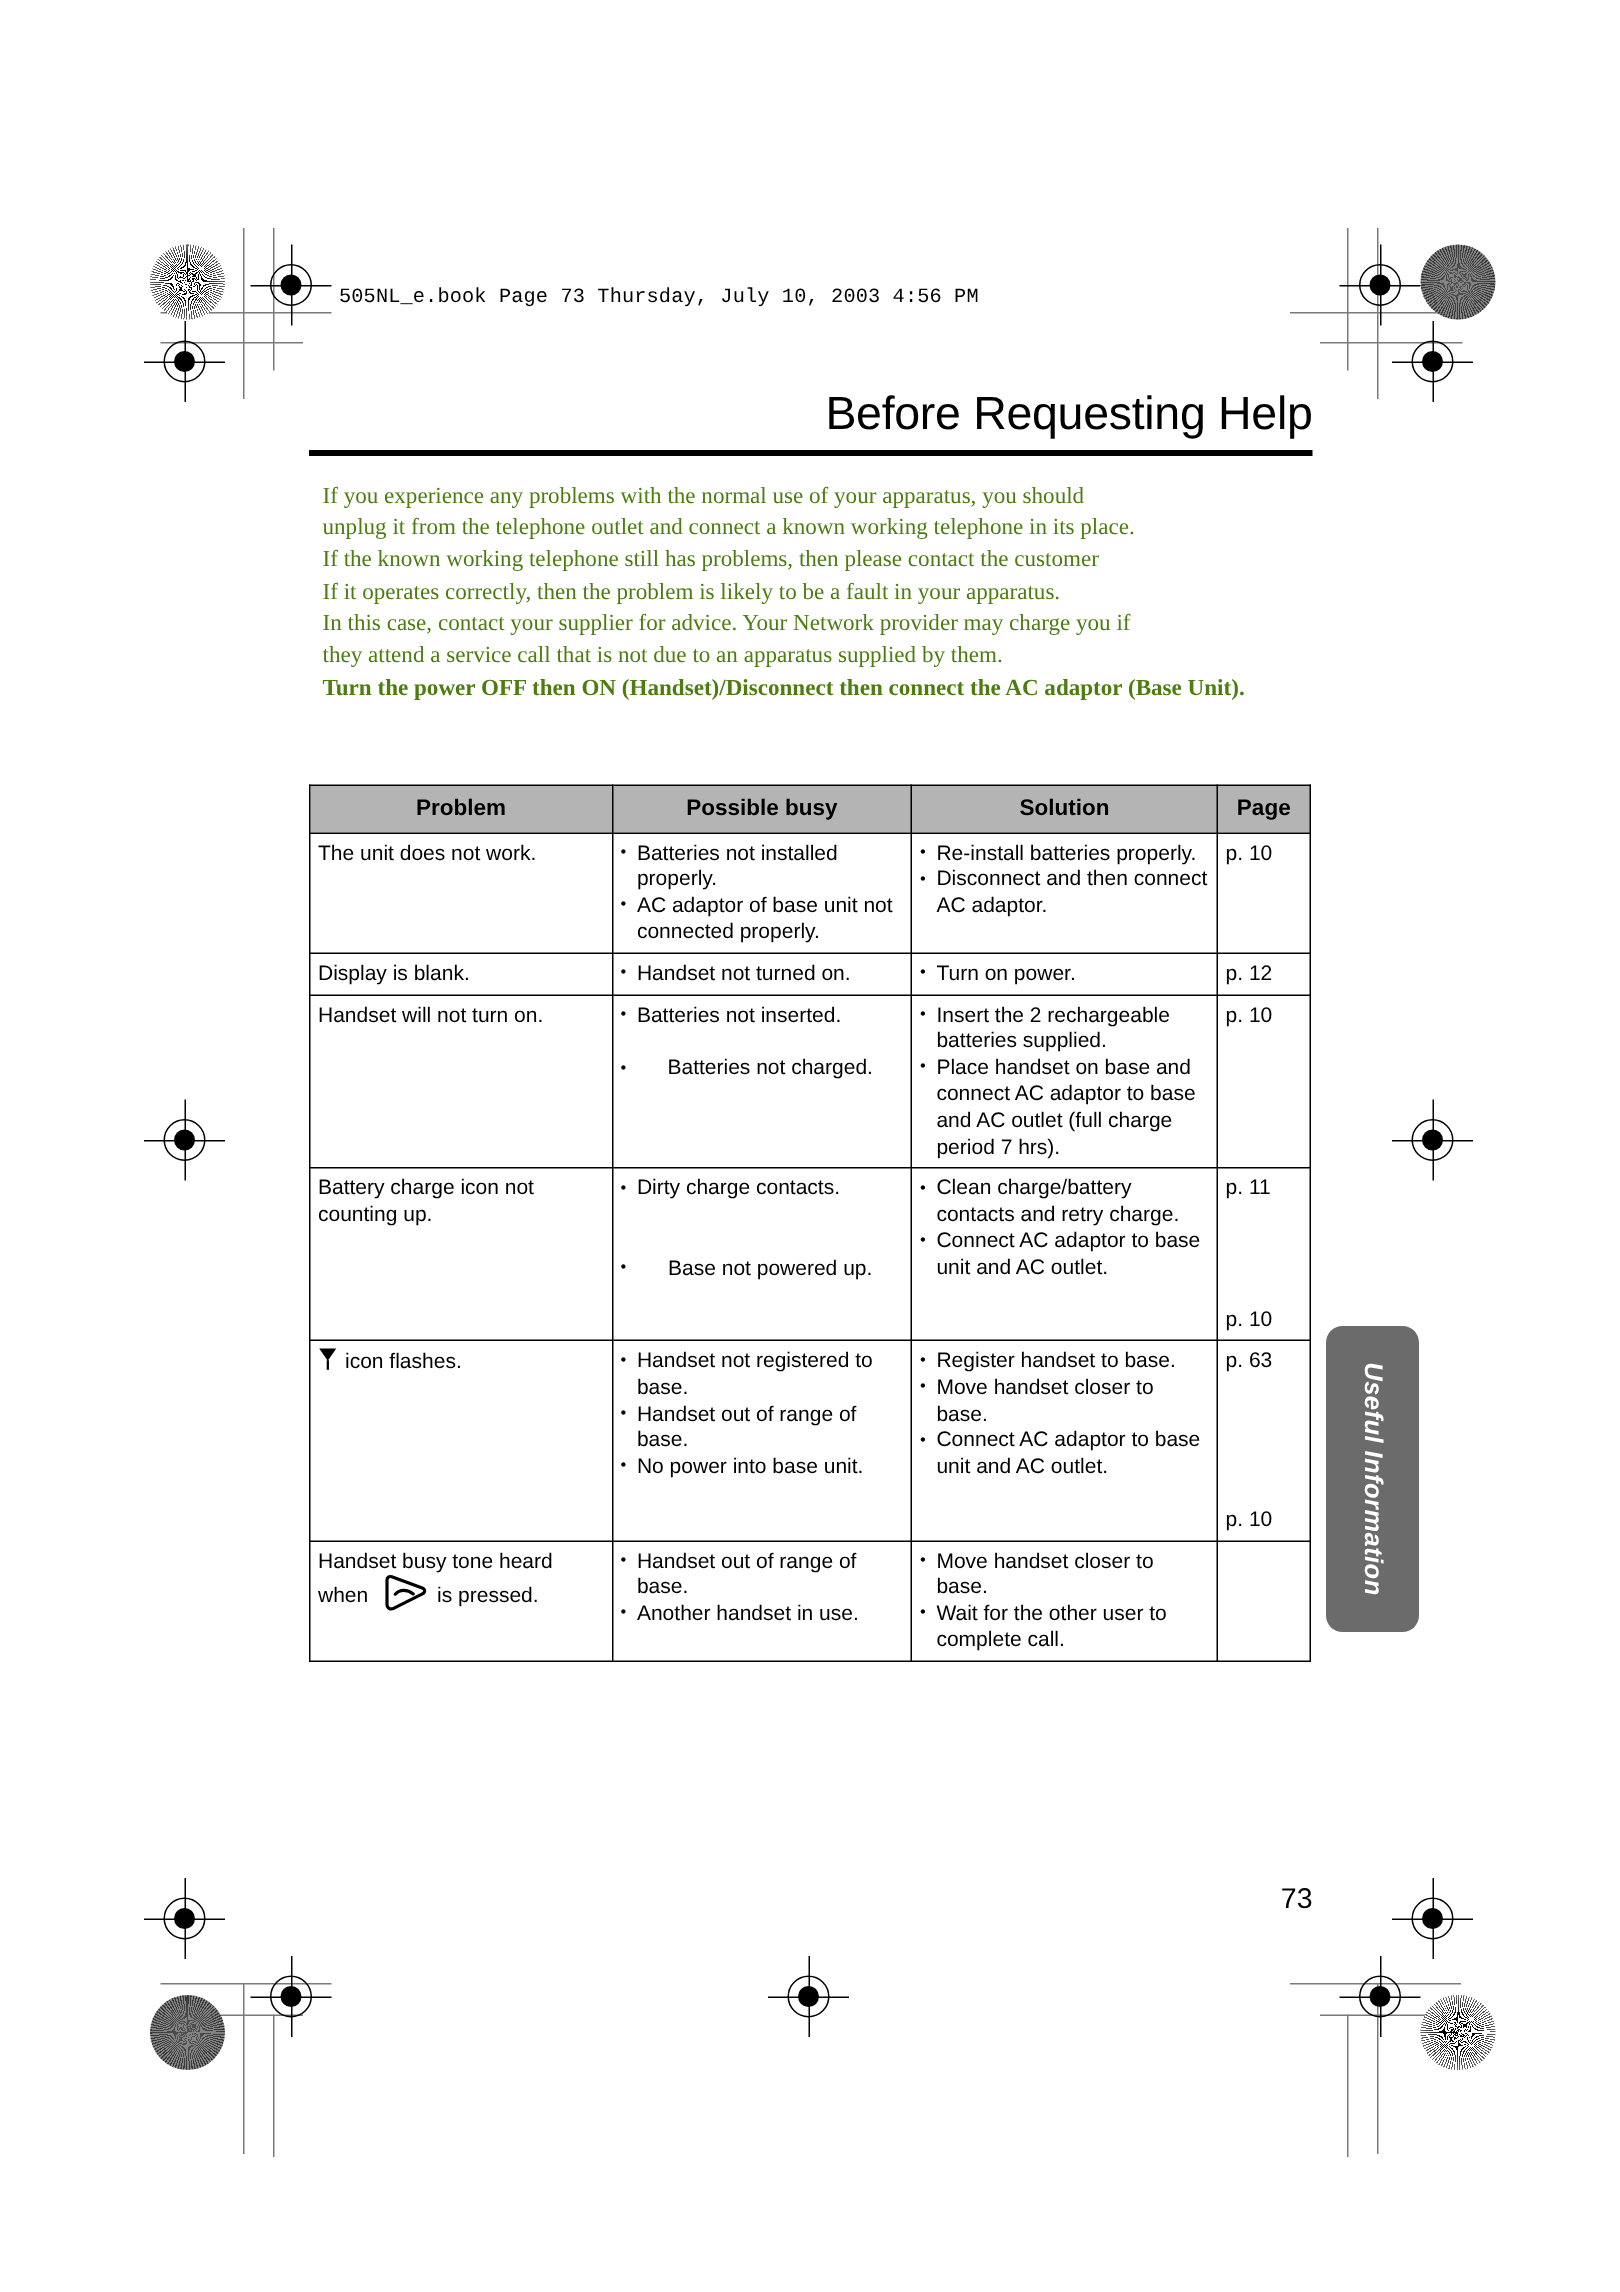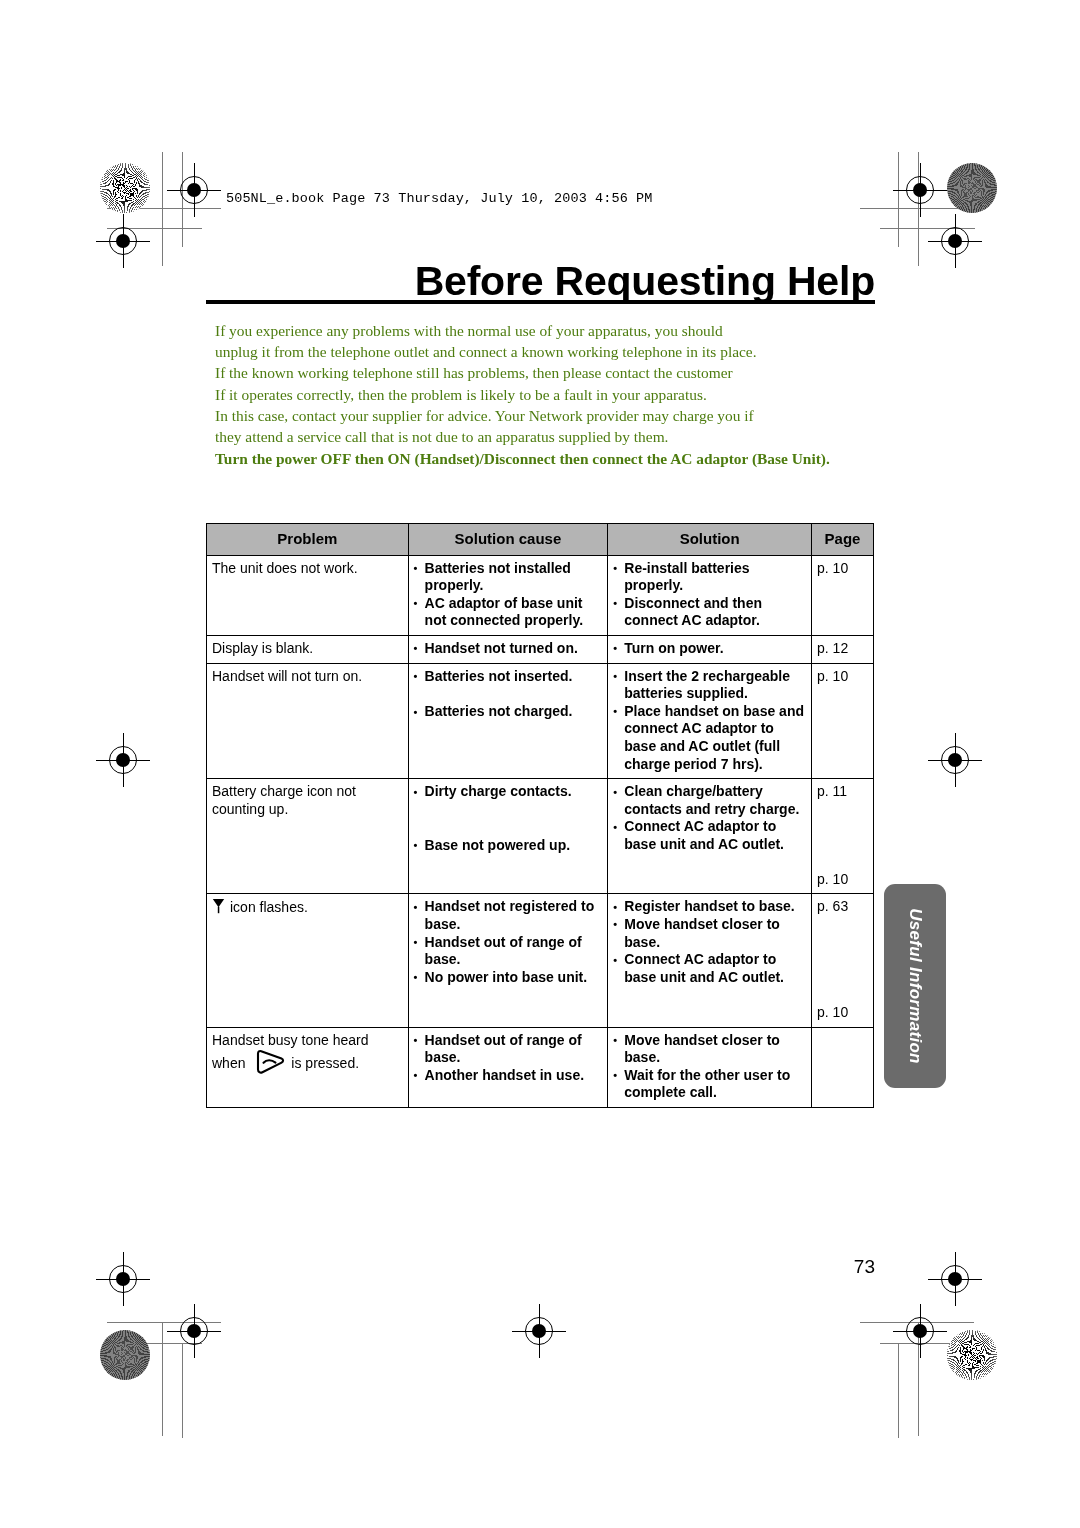--- a/index.html
+++ b/index.html
@@ -57,21 +57,21 @@
 
   .filestamp {
     position: absolute; left: 226px; top: 191px;
     font-family: Liberation Mono, monospace;
     font-size: 13.5px; color: #000; white-space: nowrap; letter-spacing: .1px;
   }
 
   .chapter-title {
     position: absolute; left: 300px; top: 258px; width: 575px;
     text-align: right;
-    font-size: 41px; font-weight: bold; color: #000; letter-spacing: -0.2px;
+    font-size: 31px; font-weight: normal; color: #000; letter-spacing: -0.2px;
   }
   .title-rule {
     position: absolute; left: 206px; top: 300px; width: 669px; height: 4px; background: #000;
   }
 
   .body-copy {
     position: absolute; left: 215px; top: 320px; width: 672px;
     font-size: 15.4px; line-height: 21.2px; color: #4d7c0f; font-family: Liberation Serif, serif;
   }
   .body-copy p { margin: 0; }
@@ -96,25 +96,25 @@
     font-size: 15px;
     padding: 6px 4px 7px 4px;
     vertical-align: middle;
   }
   .col-problem  { width: 202px; }
   .col-cause    { width: 200px; }
   .col-solution { width: 204px; }
   .col-page     { width: 62px; }
 
   ul.blist { margin: 0; padding: 0; list-style: none; }
-  ul.blist li { position: relative; padding-left: 11px; margin: 0; font-weight: bold; }
+  ul.blist li { position: relative; padding-left: 11px; margin: 0; }
   ul.blist li::before {
     content: "\2022"; position: absolute; left: 0; top: -0.5px; font-size: 11px; line-height: 18.6px;
   }
-  ul.blist li.gap { margin-top: 18px; }
+  ul.blist li.gap { margin-top: 18px; text-align: center; }
 
   .pg-line { margin: 0; }
   .pg-line.offset { margin-top: 70px; }
   .pg-line.offset2 { margin-top: 88px; }
 
   
   .antenna-icon { display: inline-block; vertical-align: -2px; margin-right: 5px; }
   .talk-icon { display: inline-block; vertical-align: -7px; margin: 0 5px; }
 
   
@@ -247,21 +247,21 @@
     <p>If it operates correctly, then the problem is likely to be a fault in your apparatus.</p>
     <p>In this case, contact your supplier for advice. Your Network provider may charge you if</p>
     <p>they attend a service call that is not due to an apparatus supplied by them.</p>
     <p class="bold">Turn the power OFF then ON (Handset)/Disconnect then connect the AC adaptor (Base Unit).</p>
   </div>
 
   <table class="tbl">
     <thead>
       <tr>
         <th class="col-problem">Problem</th>
-        <th class="col-cause">Solution cause</th>
+        <th class="col-cause">Possible busy</th>
         <th class="col-solution">Solution</th>
         <th class="col-page">Page</th>
       </tr>
     </thead>
     <tbody>
 
       <tr>
         <td>The unit does not work.</td>
         <td>
           <ul class="blist">

